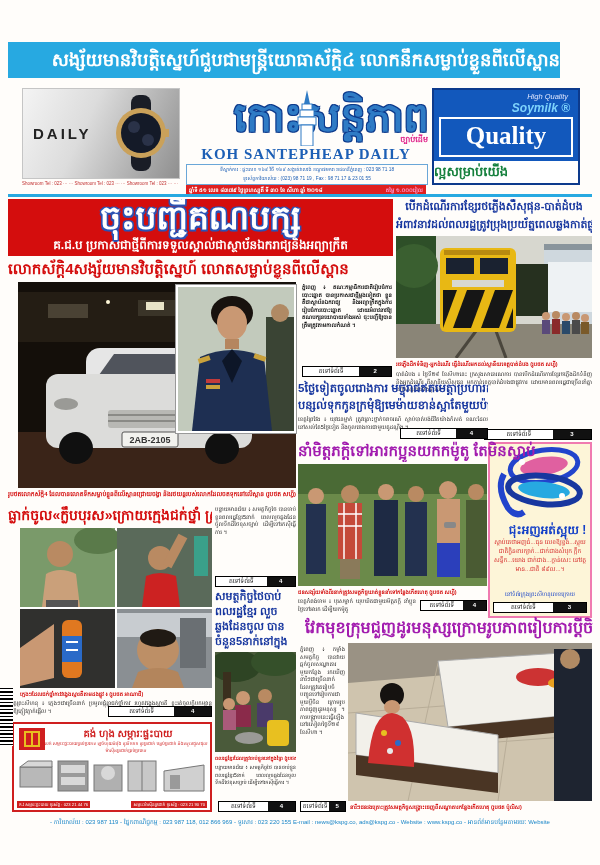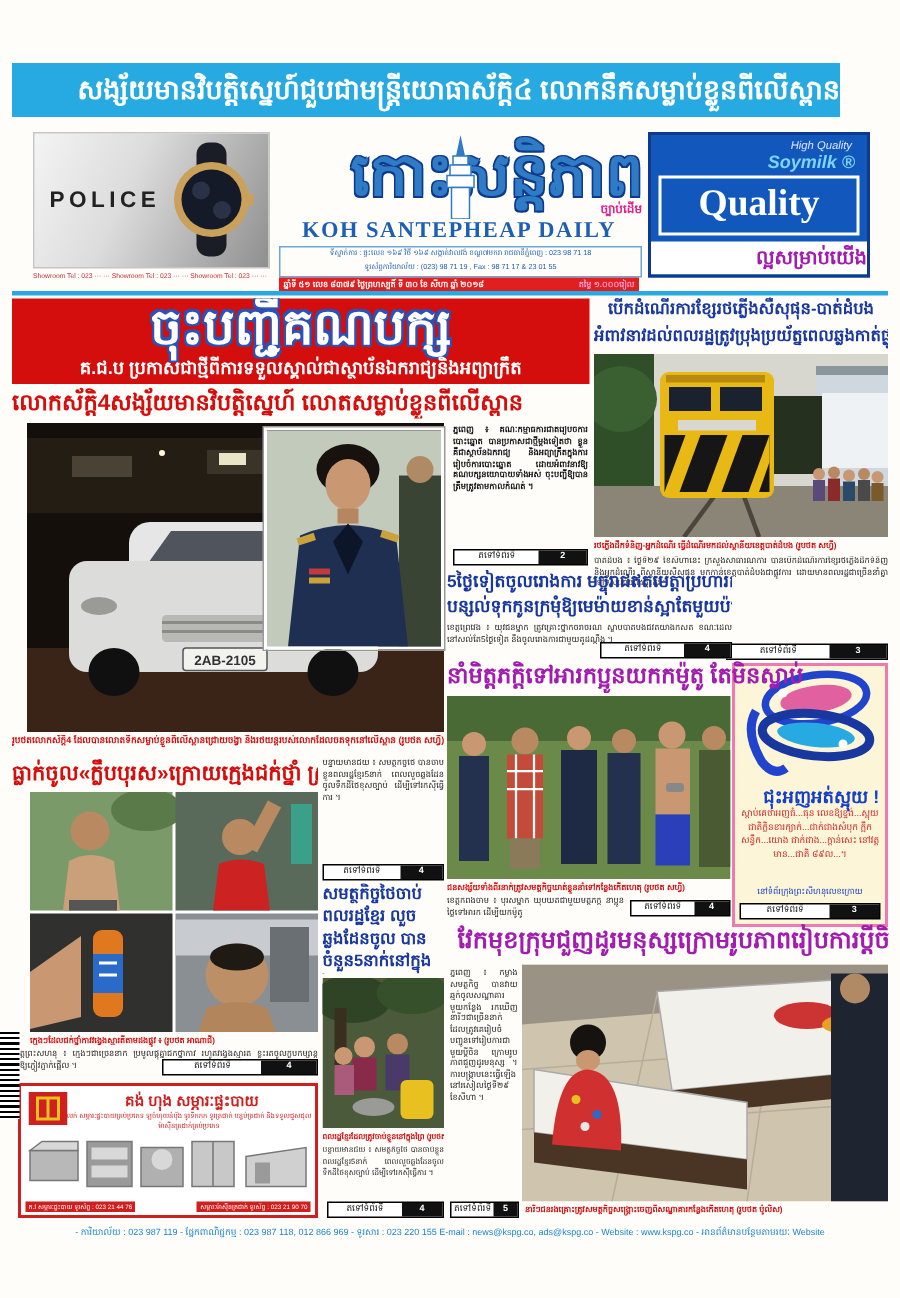--- a/index.html
+++ b/index.html
@@ -34,21 +34,21 @@
   .datestrip .price{color:#ff9ad1;}
   
   .lacta{left:432px;top:88px;width:148px;height:97px;border:2px solid #0d3a8c;
           background:#1258bc;box-sizing:border-box;}
   .lacta .t1{position:absolute;right:10px;top:2px;color:#dfe6ff;font-style:italic;font-size:7.5px;}
   .lacta .t2{position:absolute;right:8px;top:11px;color:#7dd3fc;font-style:italic;font-weight:bold;font-size:12px;}
   .lacta .inner{position:absolute;left:5px;top:27px;right:5px;height:36px;border:2px solid #fff;
           color:#fff;font-weight:bold;font-size:25px;text-align:center;line-height:34px;
           font-family:"Liberation Serif",serif;}
   .lacta .strip{position:absolute;left:0;bottom:0;width:100%;height:22px;background:#fff;
-          color:#a21caf;font-weight:bold;font-size:13px;text-align:right;line-height:22px;}
+          color:#15803d;font-weight:bold;font-size:13px;text-align:left;line-height:22px;}
   .cyanrule{left:8px;top:194px;width:584px;height:3px;background:#27a9e1;}
   
   .redblock{left:8px;top:199px;width:385px;height:57px;background:#d40d0d;text-align:center;}
   .redblock .h1{font-size:33px;font-weight:bold;color:#fff;line-height:38px;white-space:nowrap;
           text-shadow:1.5px 1.5px 0 #2b52b4,-1.5px -1.5px 0 #2b52b4,1.5px -1.5px 0 #2b52b4,-1.5px 1.5px 0 #2b52b4;}
   .redblock .h2{font-size:12px;font-weight:bold;color:#fff;line-height:17px;white-space:nowrap;}
   .deck{left:8px;top:258px;width:385px;height:21px;color:#d40d0d;font-weight:bold;
         font-size:15px;line-height:21px;white-space:nowrap;}
   .bluehead{color:#18379f;font-weight:bold;}
   .train-head{left:396px;top:197px;width:196px;height:38px;font-size:11px;line-height:18px;
@@ -88,21 +88,21 @@
   .inset{border:2px solid #fff;box-shadow:0 0 0 1px #999;}
 </style>
 </head>
 <body>
 
 <div id="page">
 
   <div class="abs banner">សង្ស័យមានវិបត្តិស្នេហ៍ជួបជាមន្ត្រីយោធាស័ក្តិ៤ លោកនឹកសម្លាប់ខ្លួនពីលើស្ពានជ្រោយចង្វា</div>
 
   <div class="abs police">
-    <span class="police-brand">POLICE</span>
+    <span class="police-brand">DAILY</span>
     <svg class="photo" style="right:4px;top:4px" width="70" height="80" viewBox="0 0 70 80">
       <rect x="26" y="2" width="20" height="76" rx="8" fill="#1a1d26"></rect>
       <circle cx="36" cy="40" r="25" fill="#caa15a"></circle>
       <circle cx="36" cy="40" r="20" fill="#141a28"></circle>
       <circle cx="29" cy="34" r="6" fill="#2a3248"></circle>
       <circle cx="43" cy="47" r="6" fill="#2a3248"></circle>
       <rect x="60" y="36" width="4" height="8" fill="#caa15a"></rect>
     </svg>
   </div>
   <div class="abs police-cap nowrap">Showroom Tel : 023 ··· ···    Showroom Tel : 023 ··· ···    Showroom Tel : 023 ··· ···</div>

